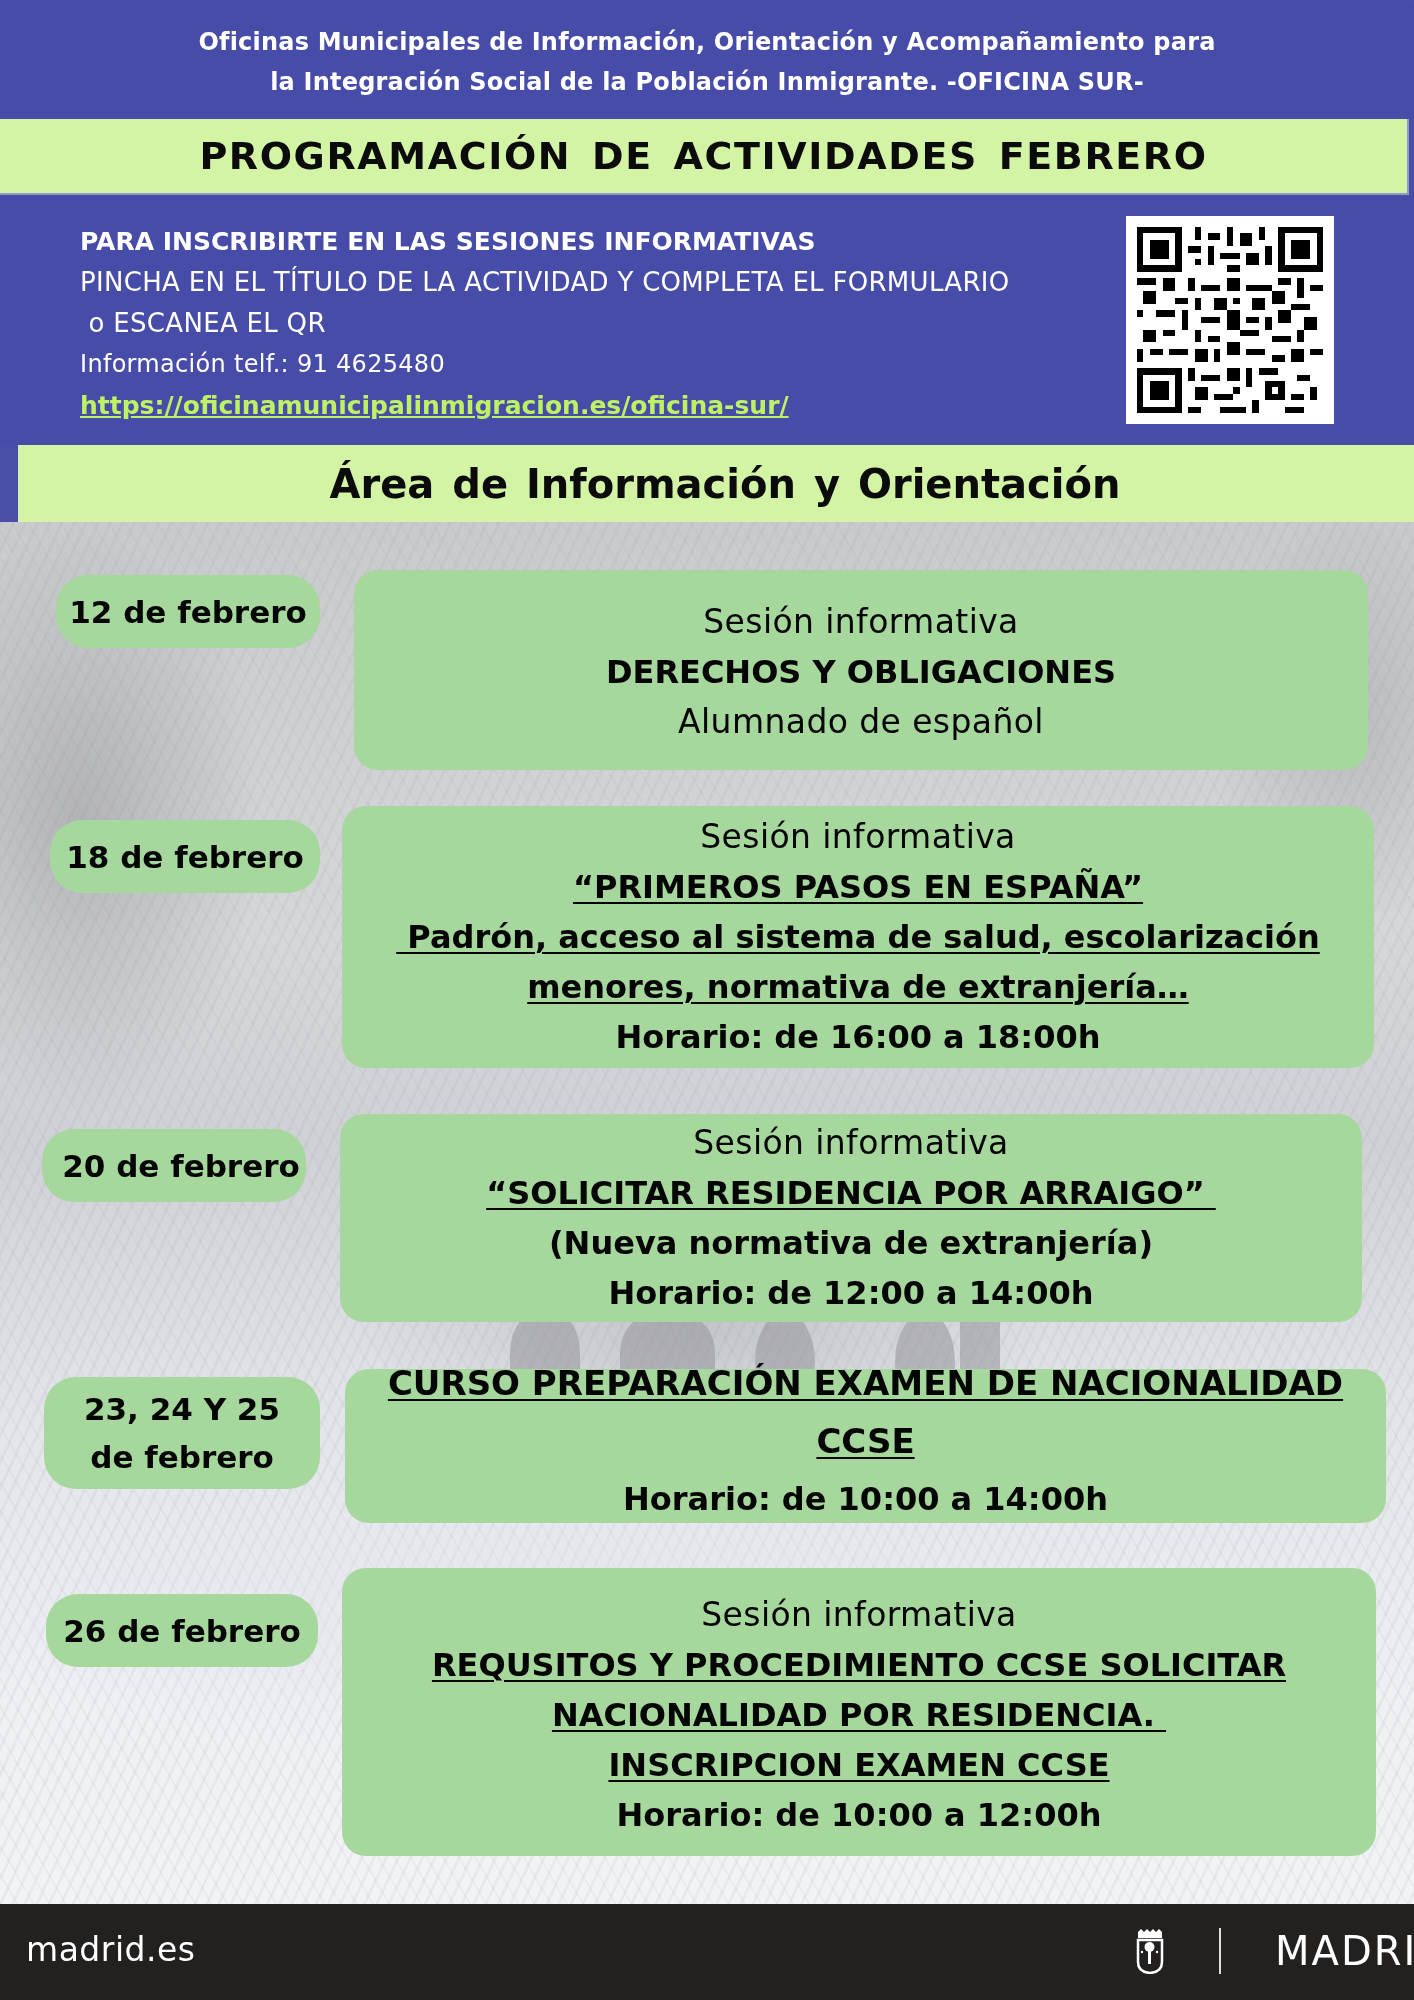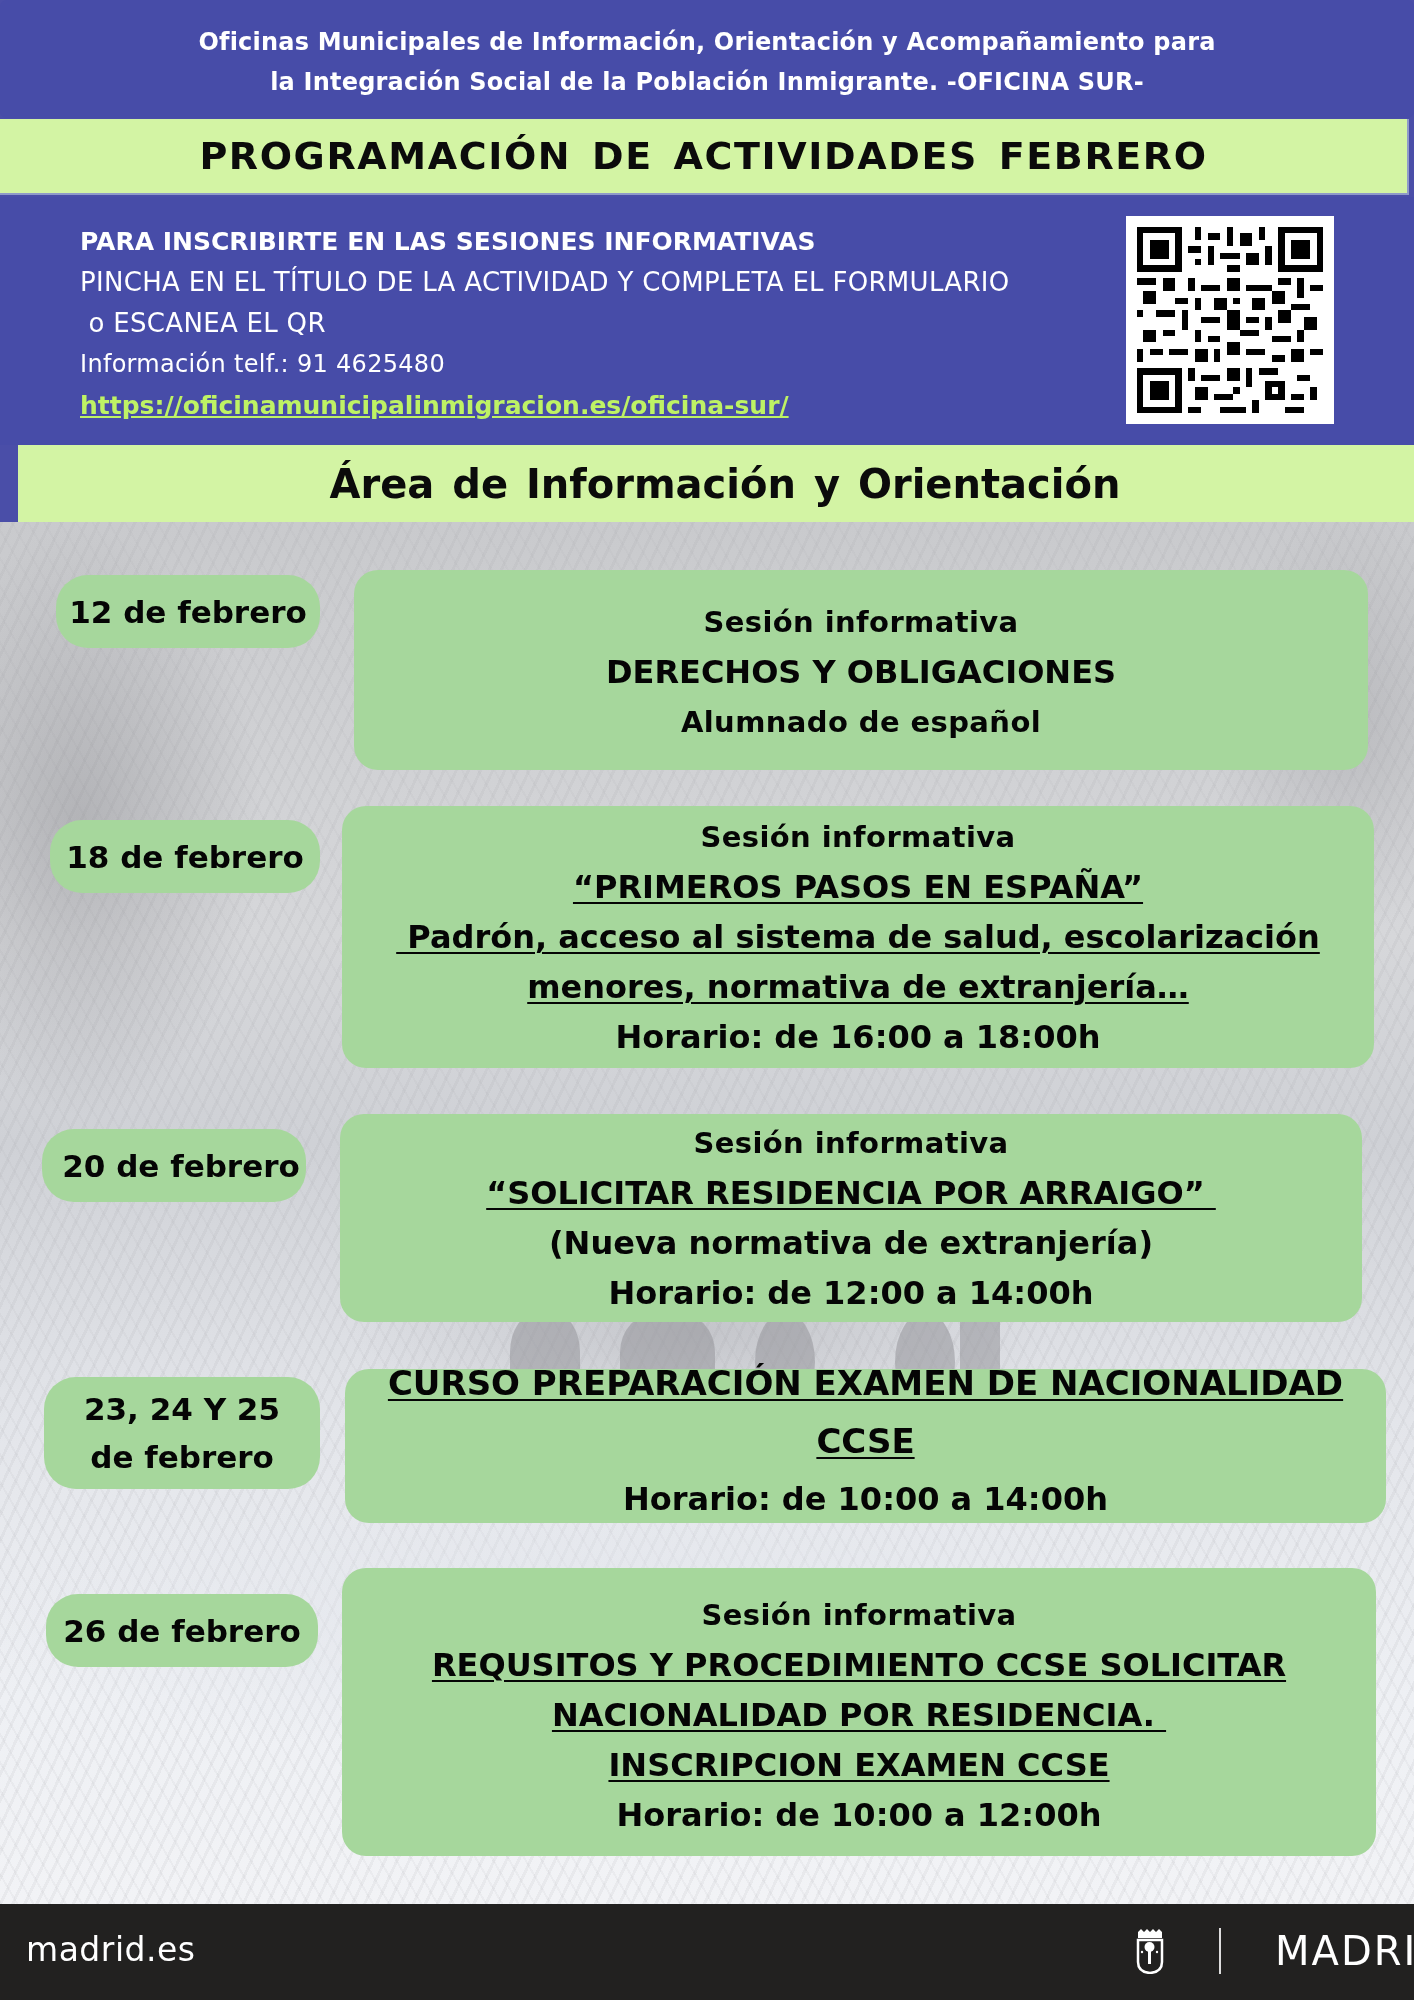--- a/index.html
+++ b/index.html
@@ -96,21 +96,21 @@
 
   
   .card {
     position: absolute;
     background: #a6d79c;
     border-radius: 24px;
     display: flex; flex-direction: column; align-items: center; justify-content: center;
     text-align: center;
     color: #050505;
   }
-  .card .light { font-size: 29px; font-weight: bold; line-height: 50px; letter-spacing: 0.4px; }
+  .card .light { font-size: 33px; font-weight: normal; line-height: 50px; letter-spacing: 0.4px; }
   .card .bold { font-size: 32px; font-weight: bold; line-height: 50px; }
   .card .u { text-decoration: underline; text-decoration-thickness: 2px; text-underline-offset: 4px; }
 
   
   .footer {
     left: 0; top: 1904px; width: 1414px; height: 96px;
     background: #222120;
     color: #fff;
   }
   .footer-site {

